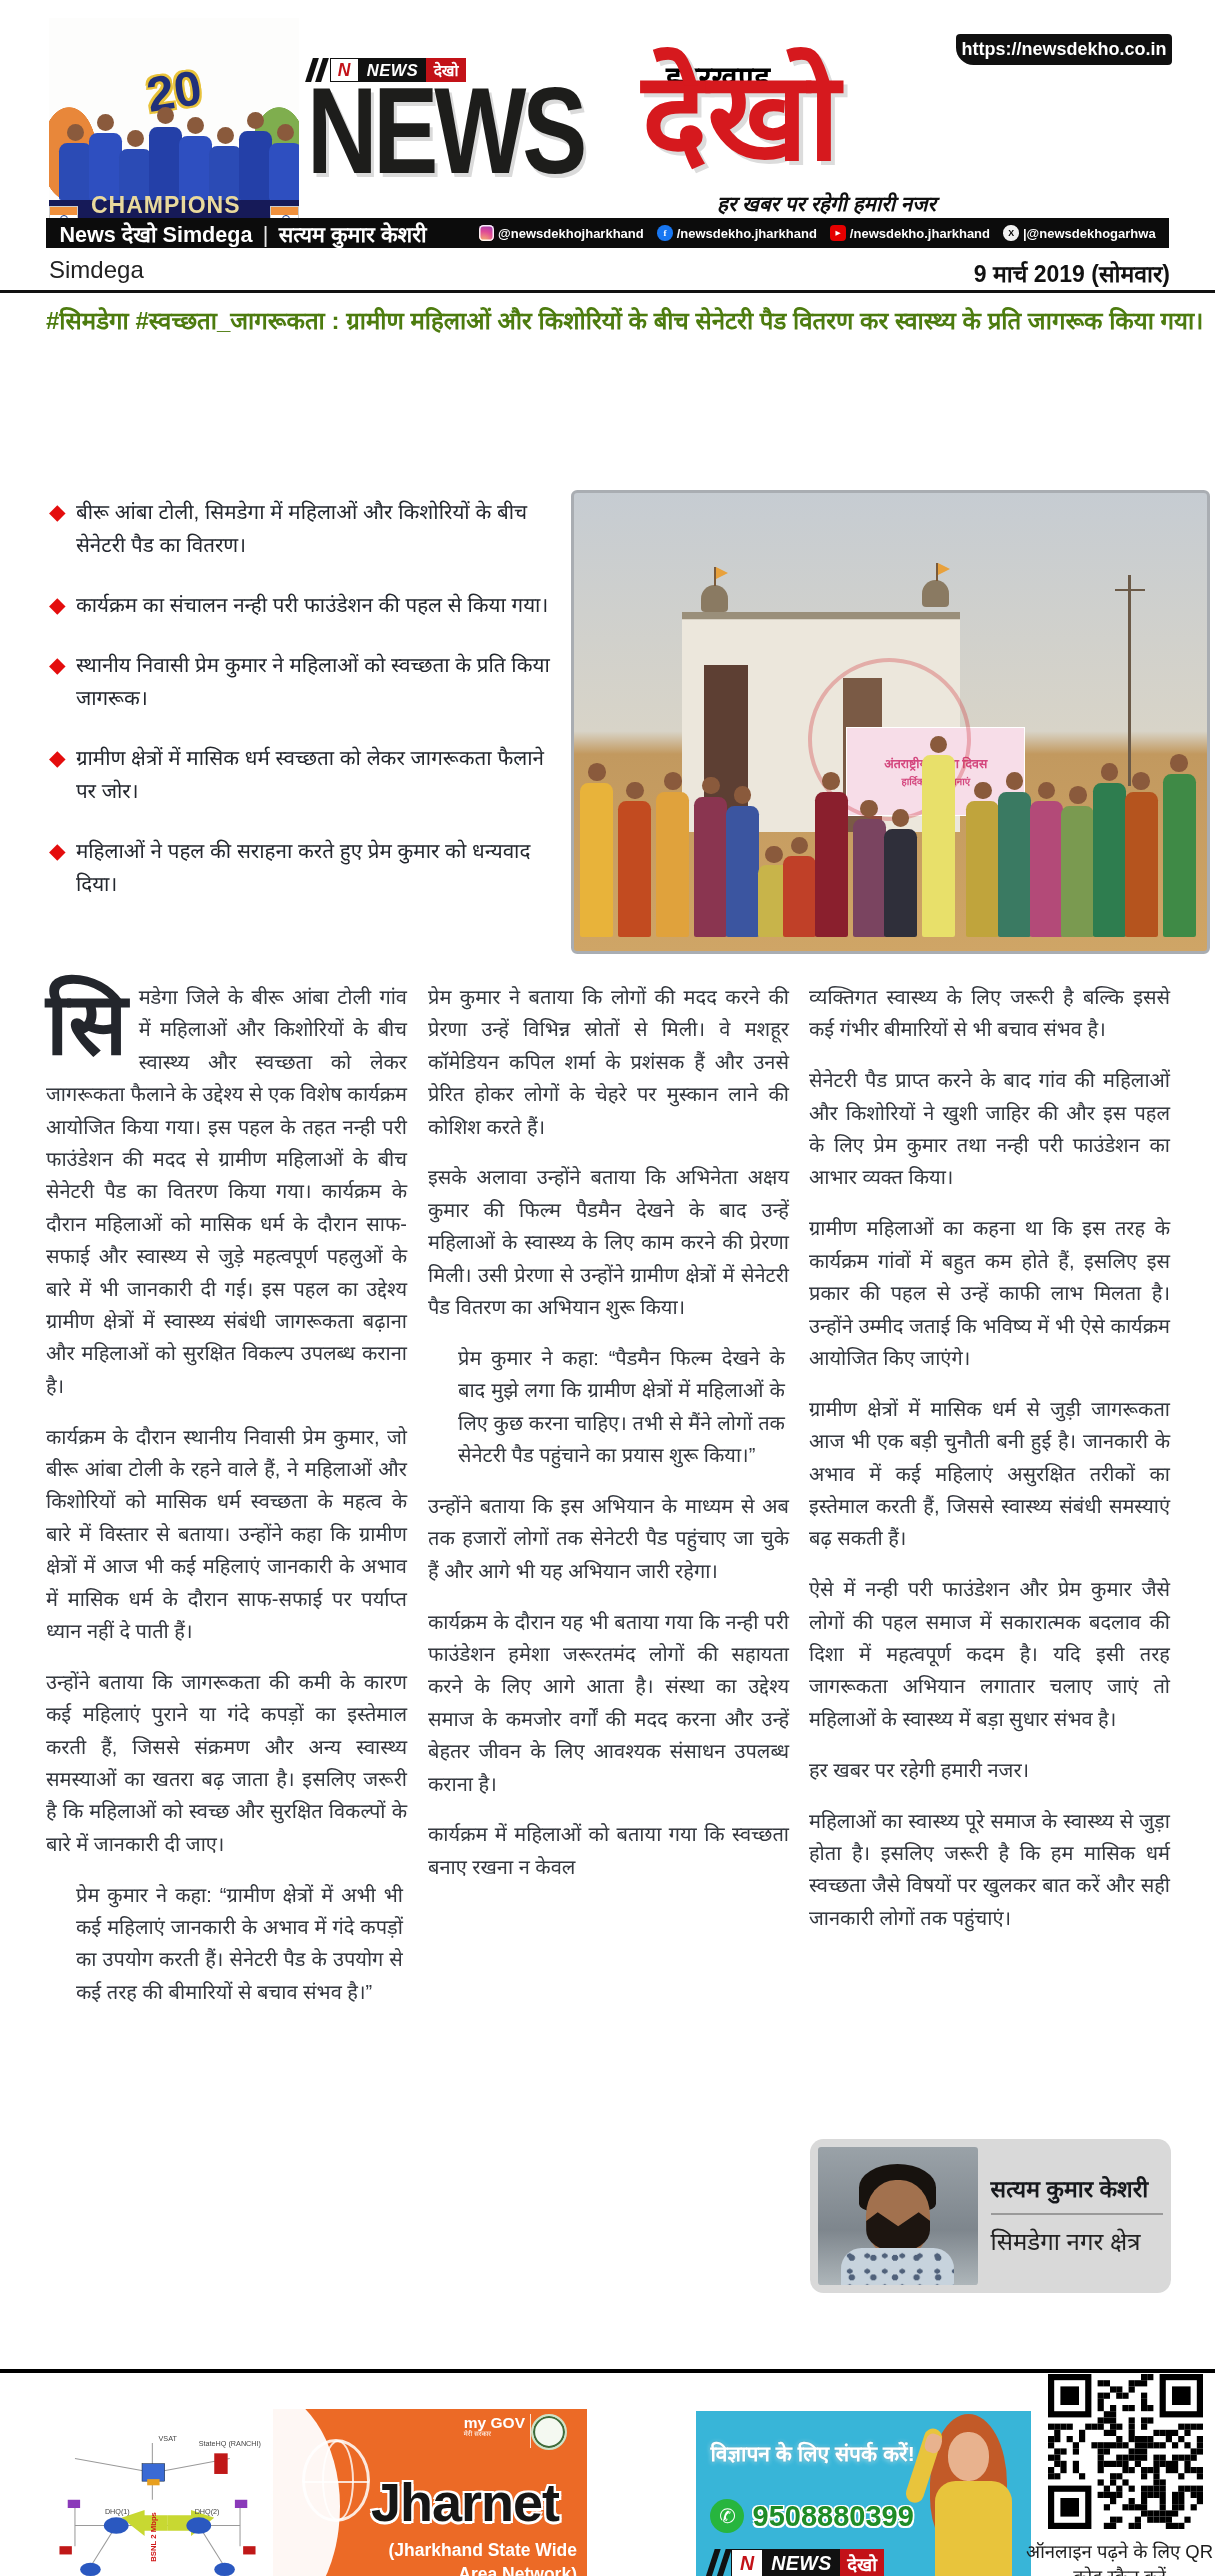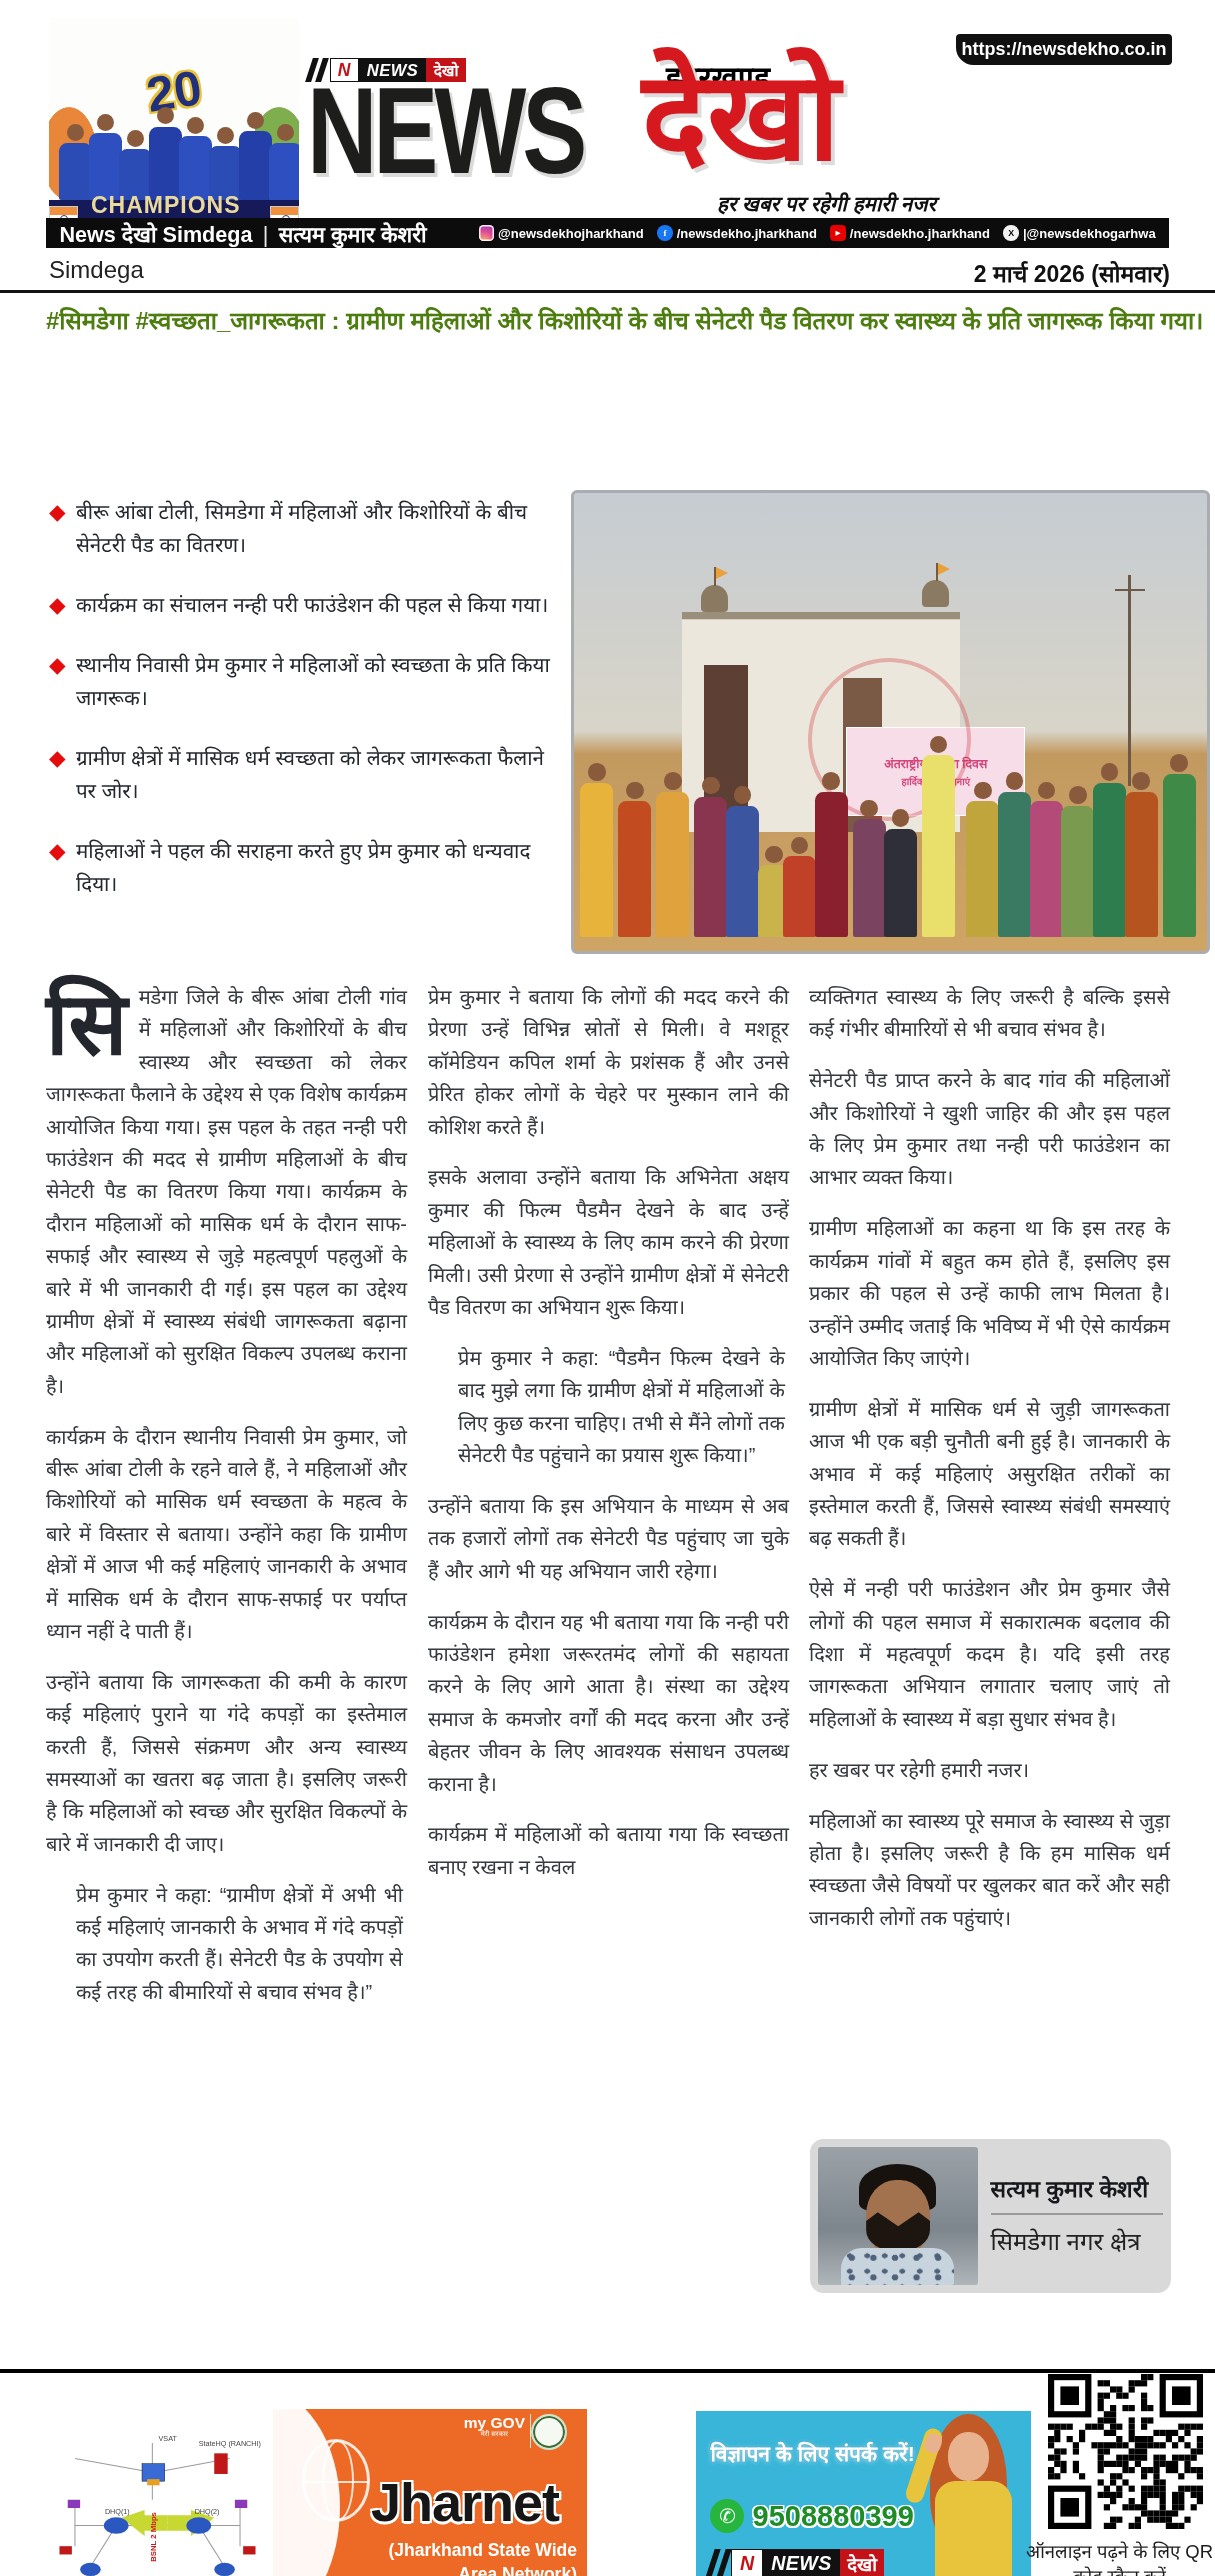--- a/index.html
+++ b/index.html
@@ -135,21 +135,21 @@
 
   .jharnet{position:absolute;left:273px;top:2409px;width:314px;height:193px;background:#ec6a26;overflow:hidden;}
   .jh-swoosh{position:absolute;left:-67px;top:-20.6px;width:134px;height:237px;background:#fff;
         border-radius:0 60% 55% 0/0 50% 50% 0;opacity:.95;}
   .jh-globe{position:absolute;left:29px;top:30px;width:62px;height:77px;border:3.6px solid rgba(255,255,255,.85);
         border-radius:50%;}
   .jh-globe::before{content:"";position:absolute;left:50%;top:-2.1px;bottom:-2.1px;width:28px;margin-left:-14px;
         border:2.6px solid rgba(255,255,255,.8);border-radius:50%;}
   .jh-globe::after{content:"";position:absolute;top:50%;left:-2.1px;right:-2.1px;height:0;
         border-top:2.6px solid rgba(255,255,255,.8);}
-  .jh-mygov{position:absolute;right:62px;top:6.2px;color:#fff;font-weight:800;font-size:15.5px;line-height:1.0;text-align:center;margin-left:11px;}
+  .jh-mygov{position:absolute;right:62px;top:6.2px;color:#fff;font-weight:800;font-size:15.5px;line-height:1.0;text-align:left;margin-left:11px;}
   .jh-mygov small{display:block;font-size:6.7px;font-weight:400;}
   .jh-emblem{position:absolute;right:19.6px;top:5.2px;width:32px;height:32px;border-radius:50%;
         border:2.6px solid #cfe3c8;background:#f4f9f1;box-shadow:inset 0 0 0 2.1px #3f6b3a;}
   .jh-sep{position:absolute;right:56px;top:5.2px;width:1.5px;height:34px;background:rgba(255,255,255,.8);}
   .jh-brand{position:absolute;left:98px;top:62px;font-size:54px;font-weight:900;color:#161616;letter-spacing:-1px;
         text-shadow:-2.1px -2.1px 0 #fff,2.1px -2.1px 0 #fff,-2.1px 2.1px 0 #fff,2.1px 2.1px 0 #fff,0 3.1px 0 #fff;}
   .jh-sub{position:absolute;left:77px;top:130px;width:227px;text-align:right;color:#fff;font-weight:800;
         font-size:17.5px;line-height:1.35;}
 
   .ad-banner{position:absolute;left:696px;top:2411px;width:335px;height:198px;background:#38b5d8;overflow:hidden;}
@@ -259,21 +259,21 @@
           <span>/newsdekho.jharkhand</span>
         </span>
         <span class="soc">
           <span class="sic x">X</span>
           <span>|@newsdekhogarhwa</span>
         </span>
       </span>
   </div>
 
   <div class="location">Simdega</div>
-  <div class="date">2 मार्च 2026 (सोमवार)</div>
+  <div class="date">9 मार्च 2019 (सोमवार)</div>
   <div class="header-rule"></div>
 
   <div class="hashtag">#सिमडेगा #स्वच्छता_जागरूकता : ग्रामीण महिलाओं और किशोरियों के बीच सेनेटरी पैड वितरण कर स्वास्थ्य के प्रति जागरूक किया गया।</div>
 
   <div class="bullets" id="bullets">
       <div class="bullet">
         <span class="diamond">◆</span>
         <span><span class="bb">बीरू आंबा टोली, सिमडेगा</span><span> में महिलाओं और किशोरियों के बीच </span><span class="bb">सेनेटरी पैड का वितरण</span><span>।</span></span>
       </div>
       <div class="bullet">

